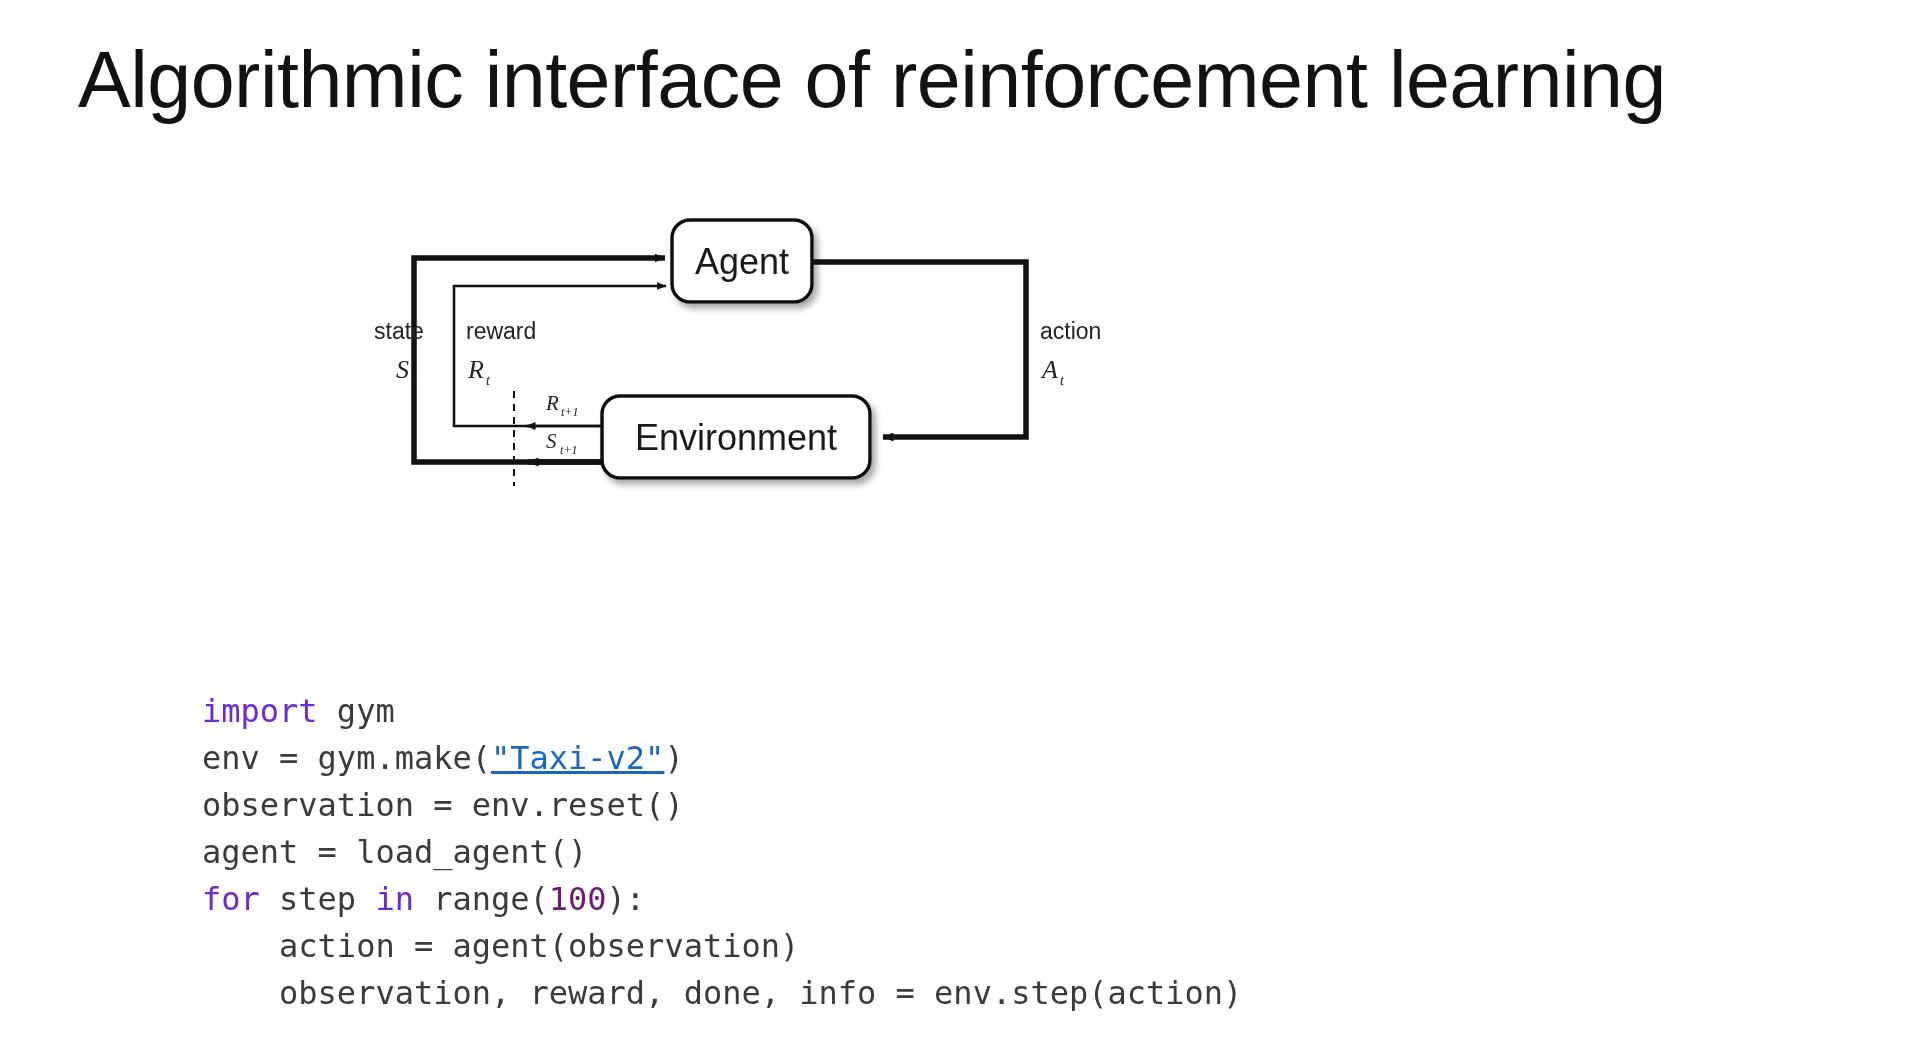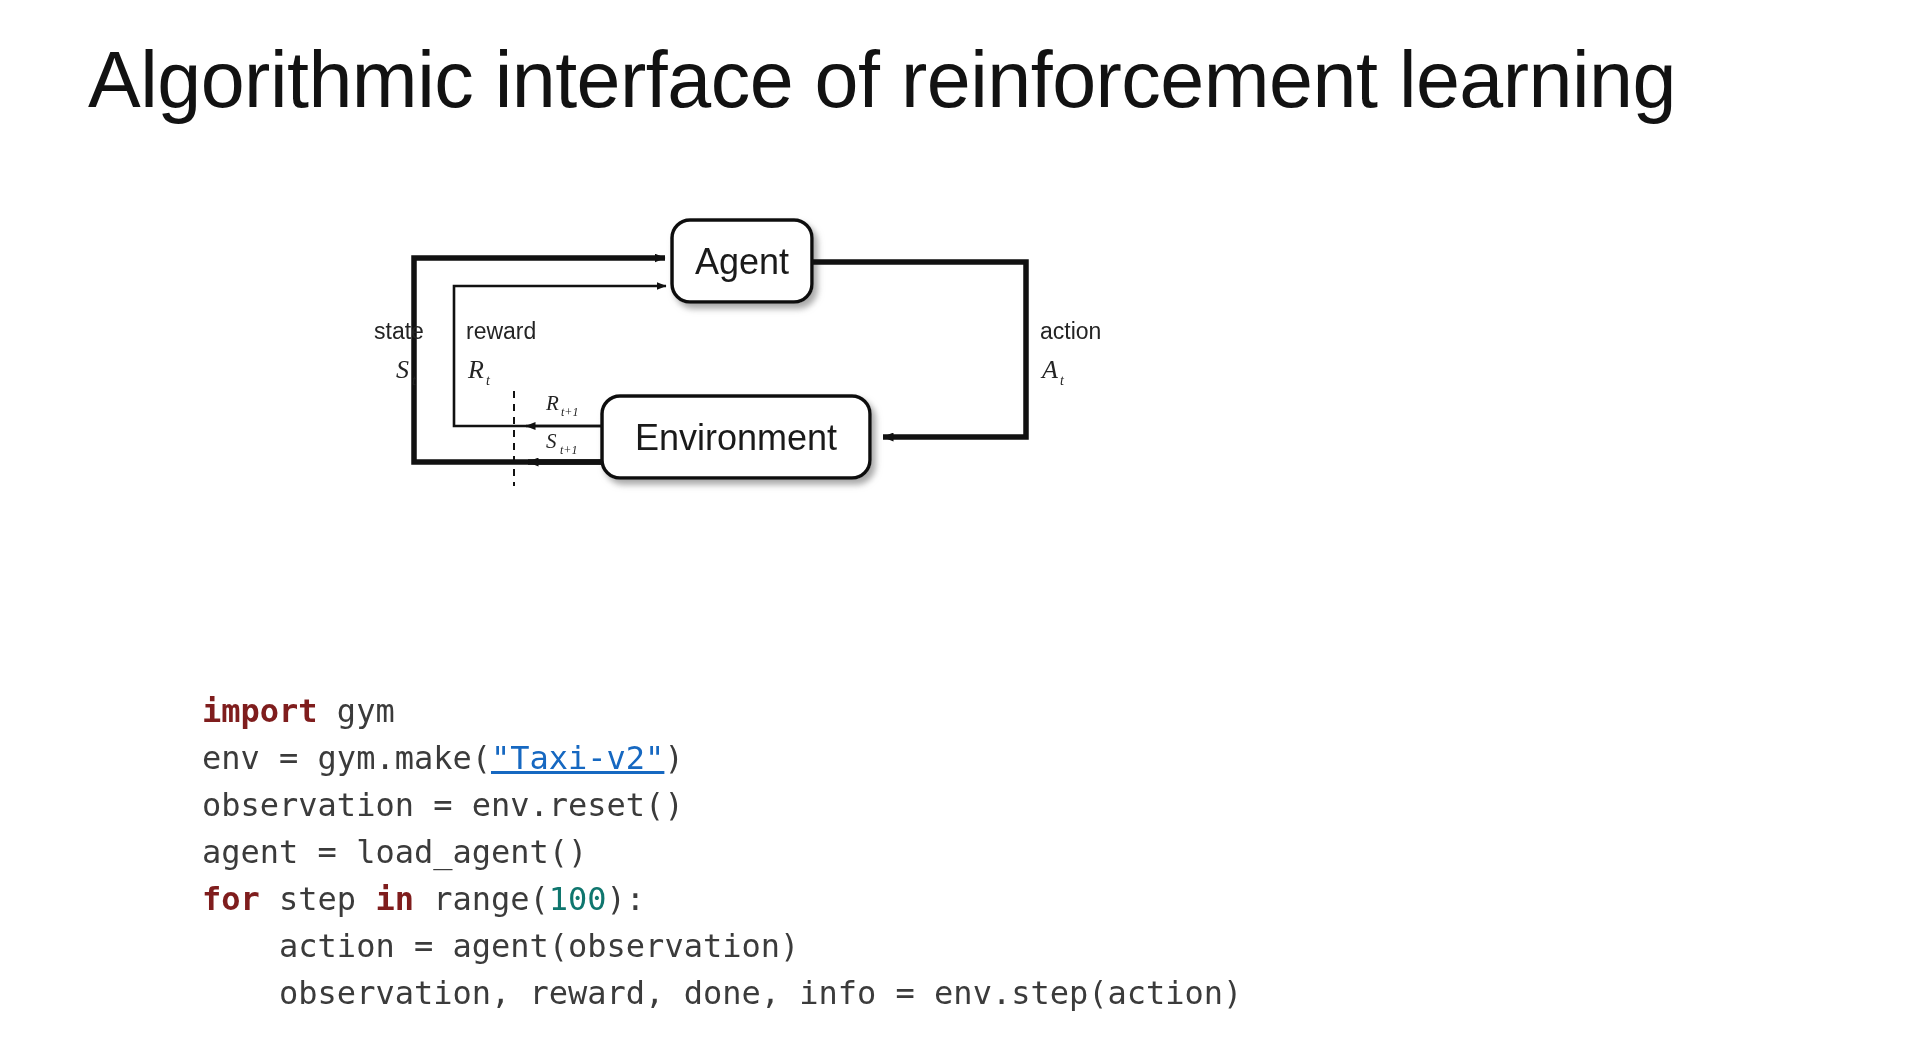--- a/index.html
+++ b/index.html
@@ -12,21 +12,21 @@
     height: 1048px;
     position: relative;
     overflow: hidden;
     font-family: "Liberation Sans", sans-serif;
     color: #000000;
   }
 
   
   #slide-title {
     position: absolute;
-    left: 88px;
+    left: 78px;
     top: 36px;
     width: 1790px;
     font-family: "Liberation Sans", sans-serif;
     font-size: 79px;
     font-weight: 400;
     line-height: 1.12;
     letter-spacing: -0.5px;
     color: #121212;
     white-space: nowrap;
   }
@@ -85,22 +85,22 @@
     position: absolute;
     left: 202px;
     top: 688px;
     font-family: "DejaVu Sans Mono", "Liberation Mono", monospace;
     font-size: 32px;
     line-height: 47px;
     color: #3b3b3b;
     white-space: pre;
   }
   #code-block .ln { display: block; white-space: pre; }
-  .kw { font-weight: bold; color: #7f1d1d; text-align: center; }
-  .num { color: #0f766e; }
+  .kw { font-weight: normal; color: #6d28d9; text-align: center; }
+  .num { color: #701a75; }
   .link {
     color: #1668c1;
     text-decoration: underline;
   }
 </style>
 </head>
 <body>
 
 <div id="slide-title">Algorithmic interface of reinforcement learning</div>
 

